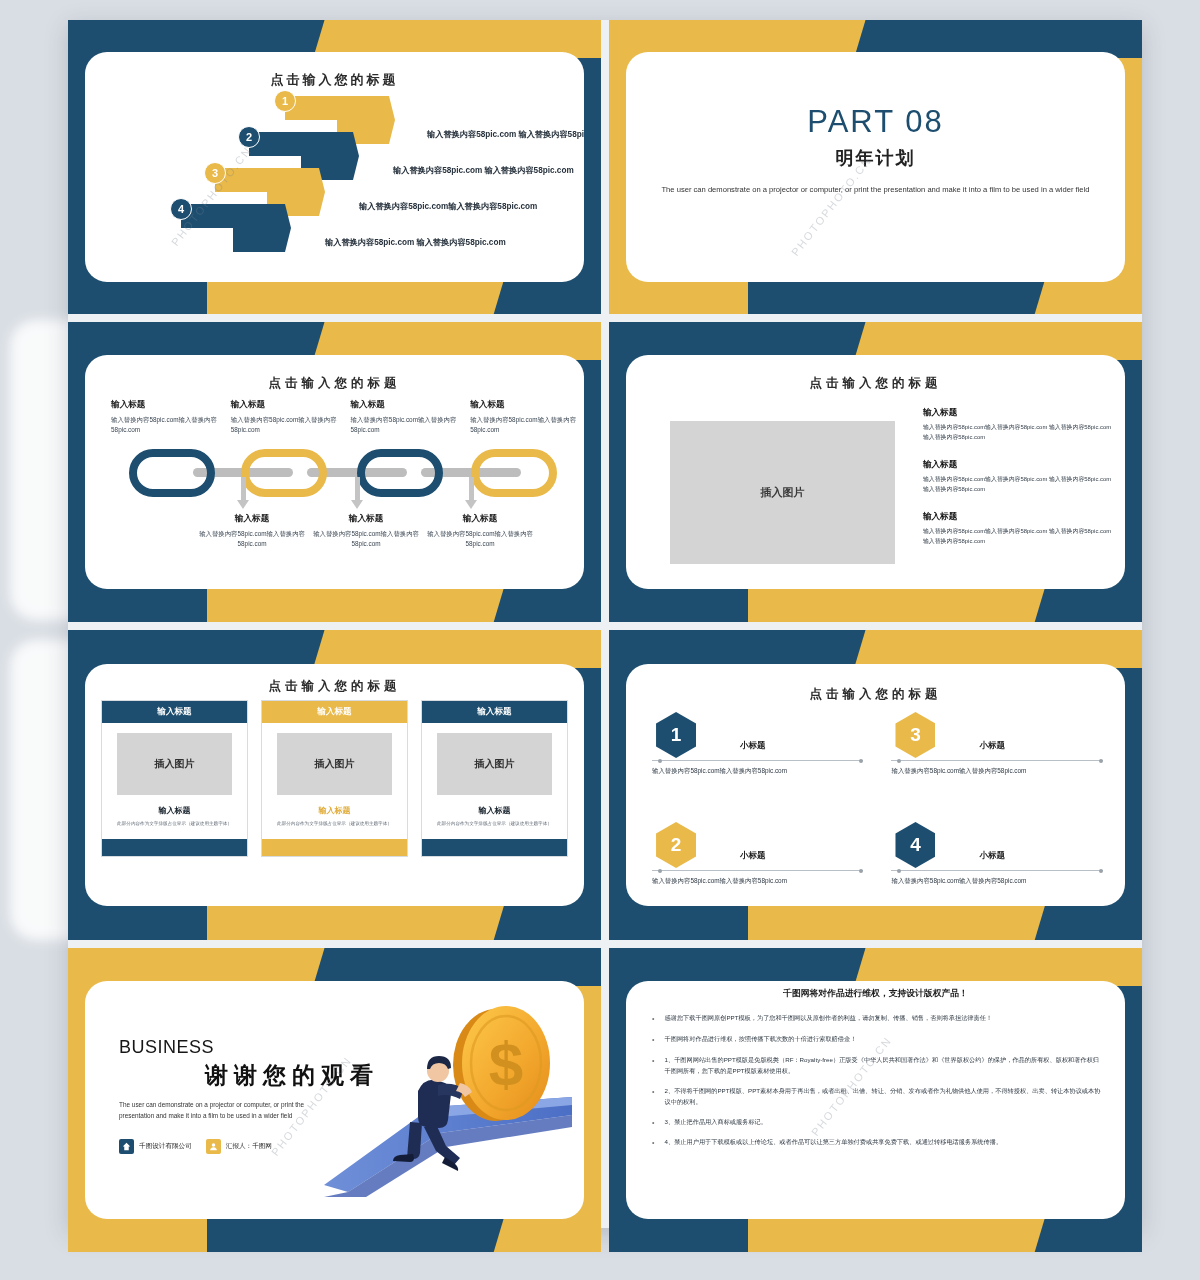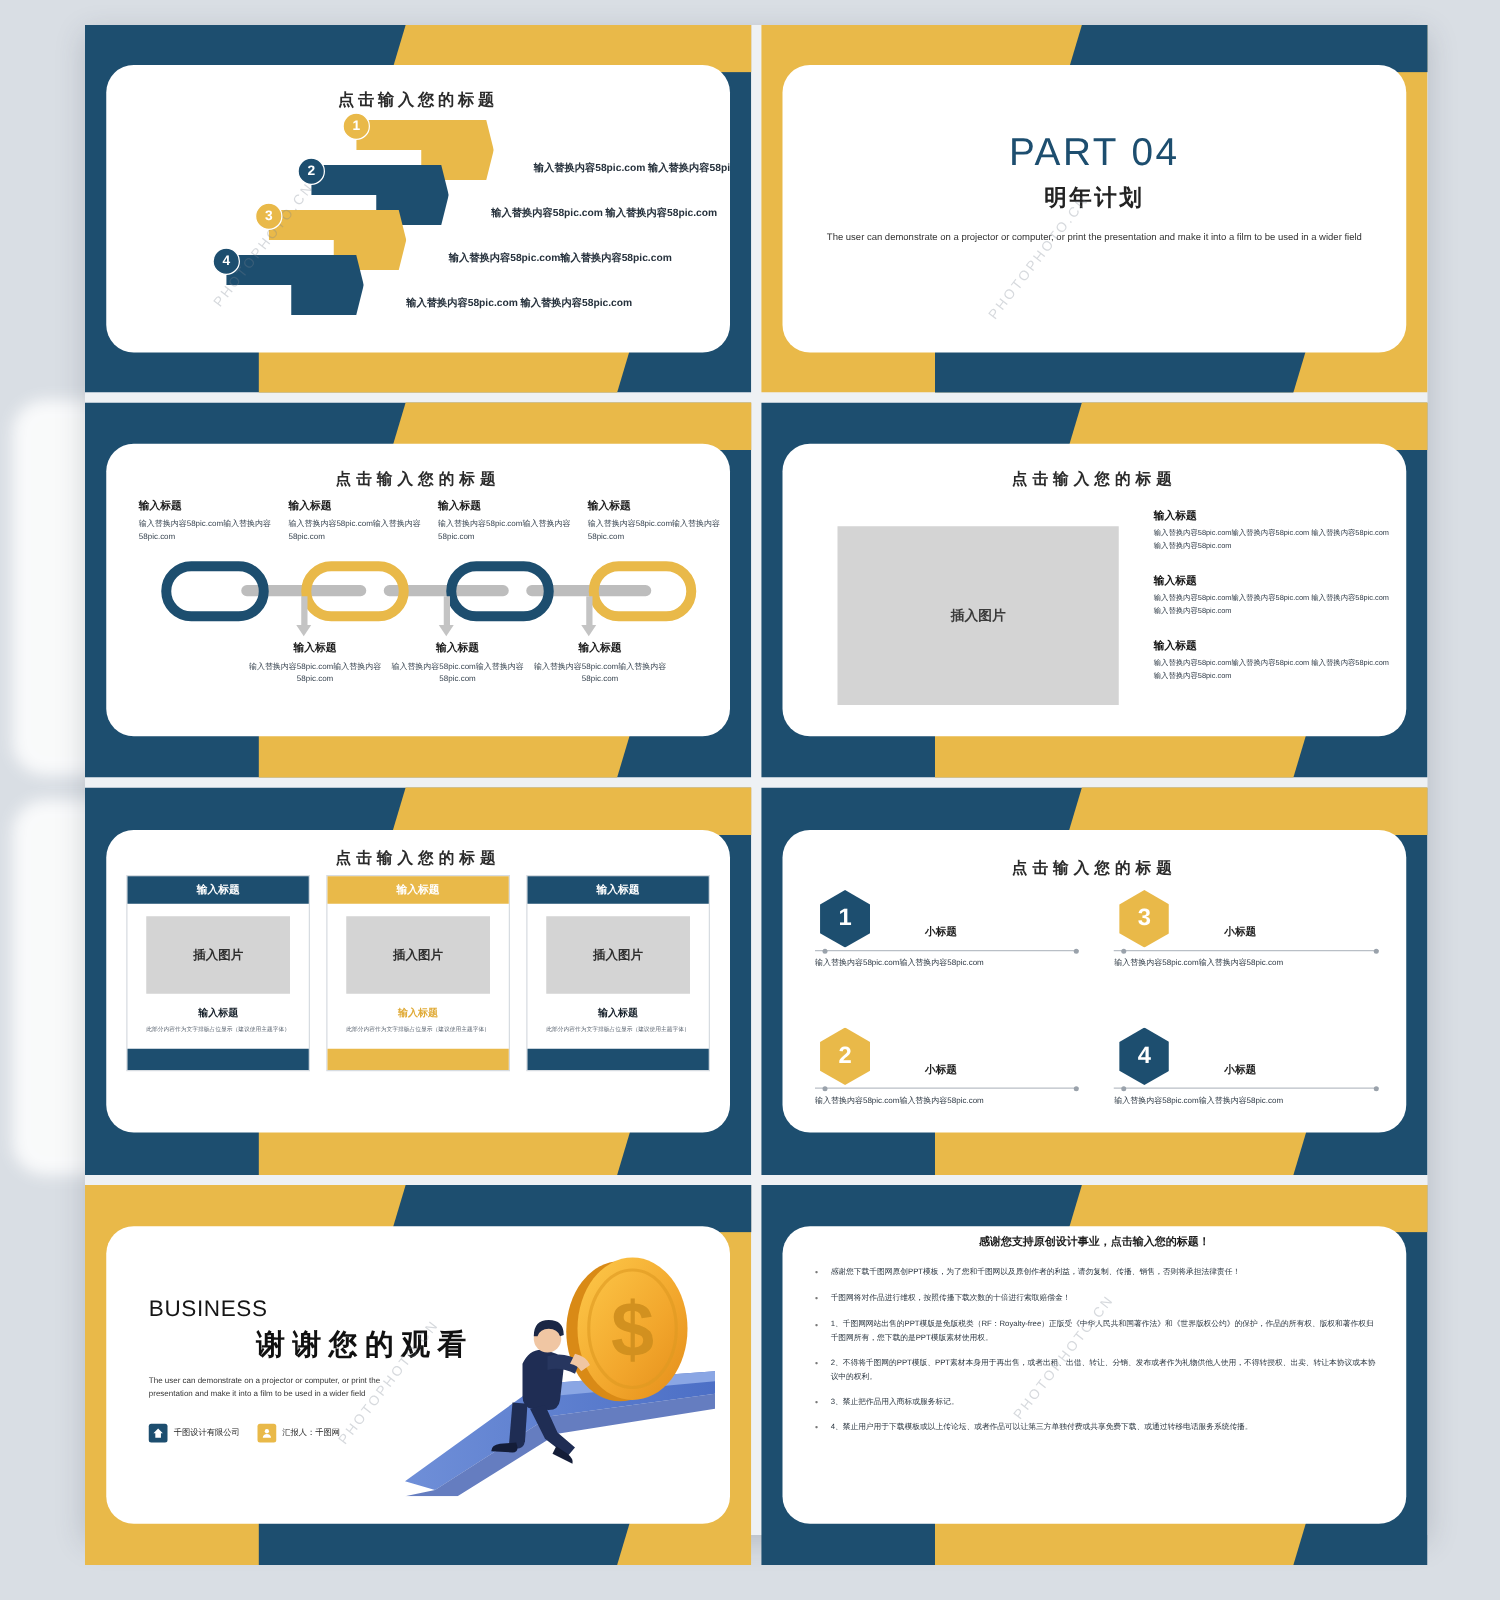--- a/index.html
+++ b/index.html
@@ -254,21 +254,21 @@
     </div>
 
     <div class="slide s2">
       <div class="bgyellow"></div>
       <div class="band inv">
         <div class="topband"></div>
           <div class="botband"></div>
       </div>
       <div class="card">
         <div class="part-wrap">
-          <div class="part-no">PART 04</div>
+          <div class="part-no">PART 08</div>
           <div class="part-cn">明年计划</div>
           <div class="part-en">The user can demonstrate on a projector or computer, or print the presentation and make it into a film to be used in a wider field</div>
         </div>
       </div>
     </div>
 
     <div class="slide s3">
       <div class="bgblue"></div>
       <div class="band">
         <div class="topband"></div>
@@ -501,21 +501,21 @@
       </div>
     </div>
 
     <div class="slide s8">
       <div class="bgblue"></div>
       <div class="band">
         <div class="topband"></div>
           <div class="botband"></div>
       </div>
       <div class="card">
-        <div class="cp-sub">感谢您支持原创设计事业，点击输入您的标题！</div>
+        <div class="cp-sub">千图网将对作品进行维权，支持设计版权产品！</div>
         <div class="cp-list">
           <div class="cp-li">
             <div class="dot">•</div>
             <div class="tx">感谢您下载千图网原创PPT模板，为了您和千图网以及原创作者的利益，请勿复制、传播、销售，否则将承担法律责任！</div>
           </div>
           <div class="cp-li">
             <div class="dot">•</div>
             <div class="tx">千图网将对作品进行维权，按照传播下载次数的十倍进行索取赔偿金！</div>
           </div>
           <div class="cp-li">

